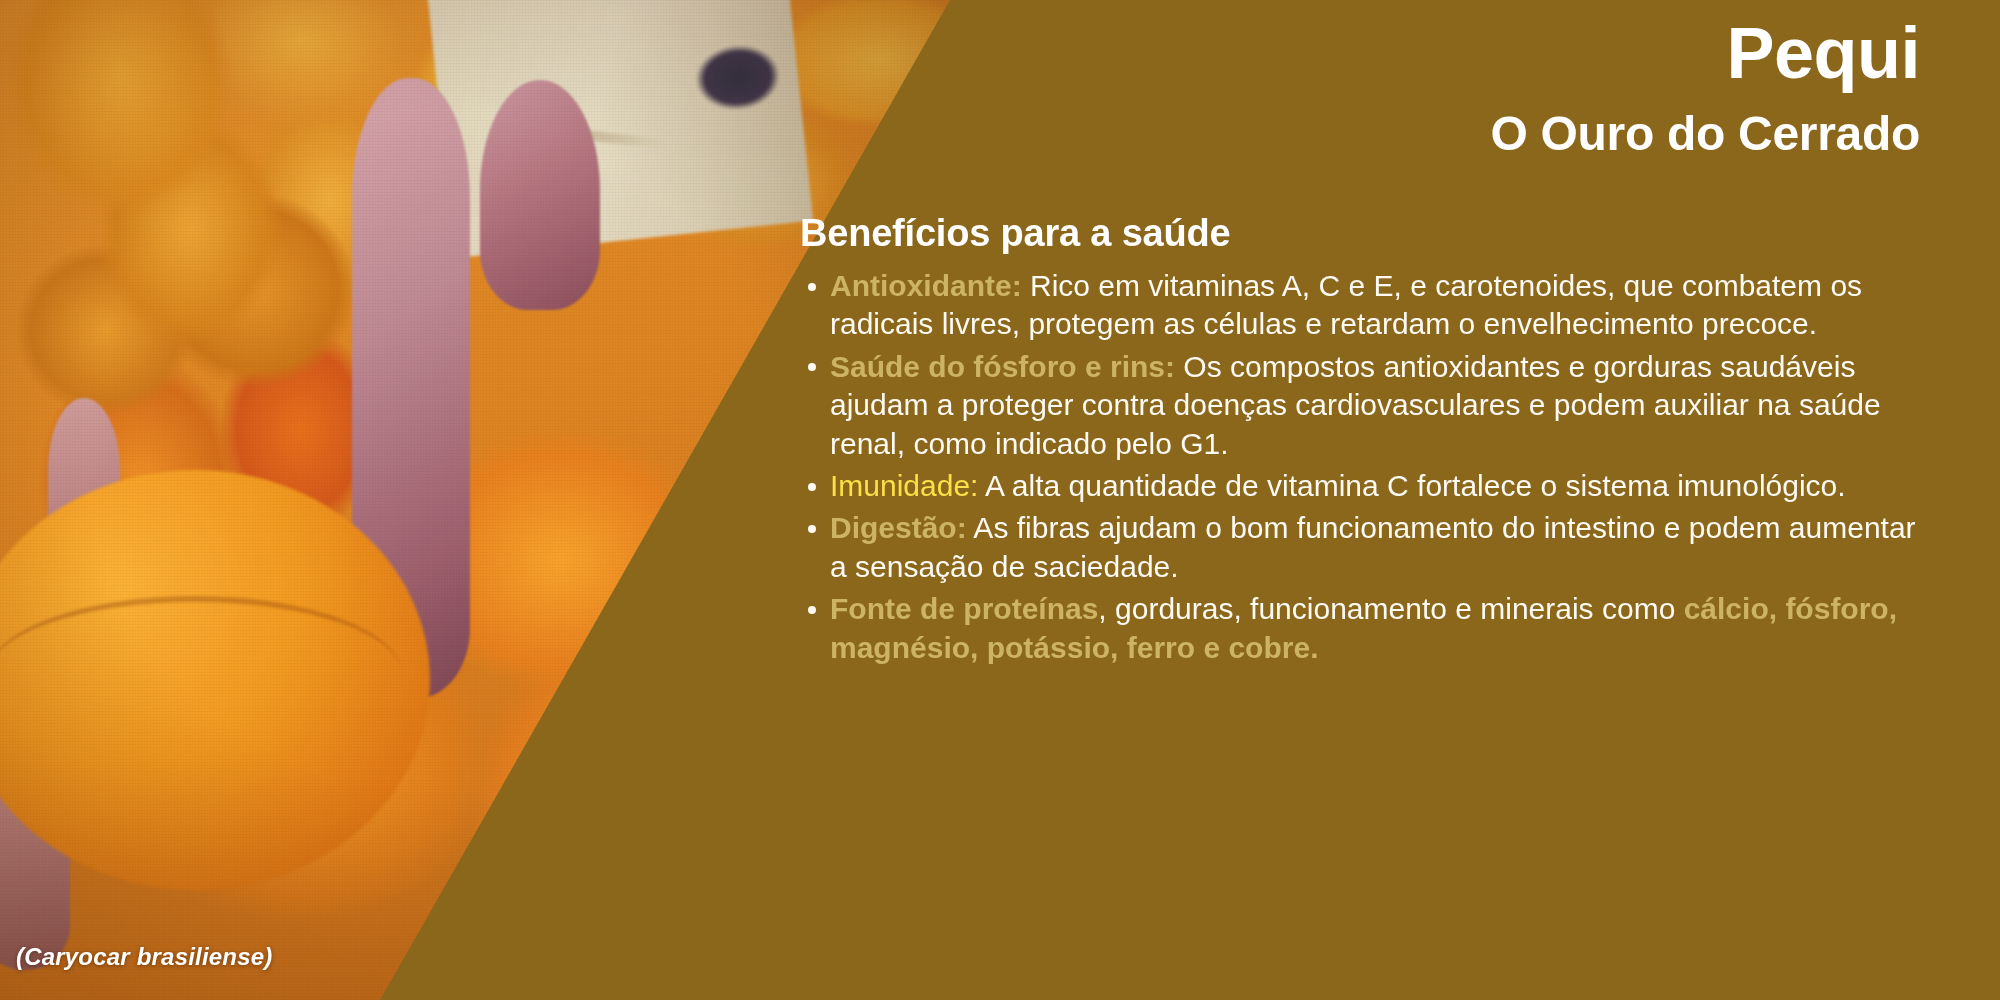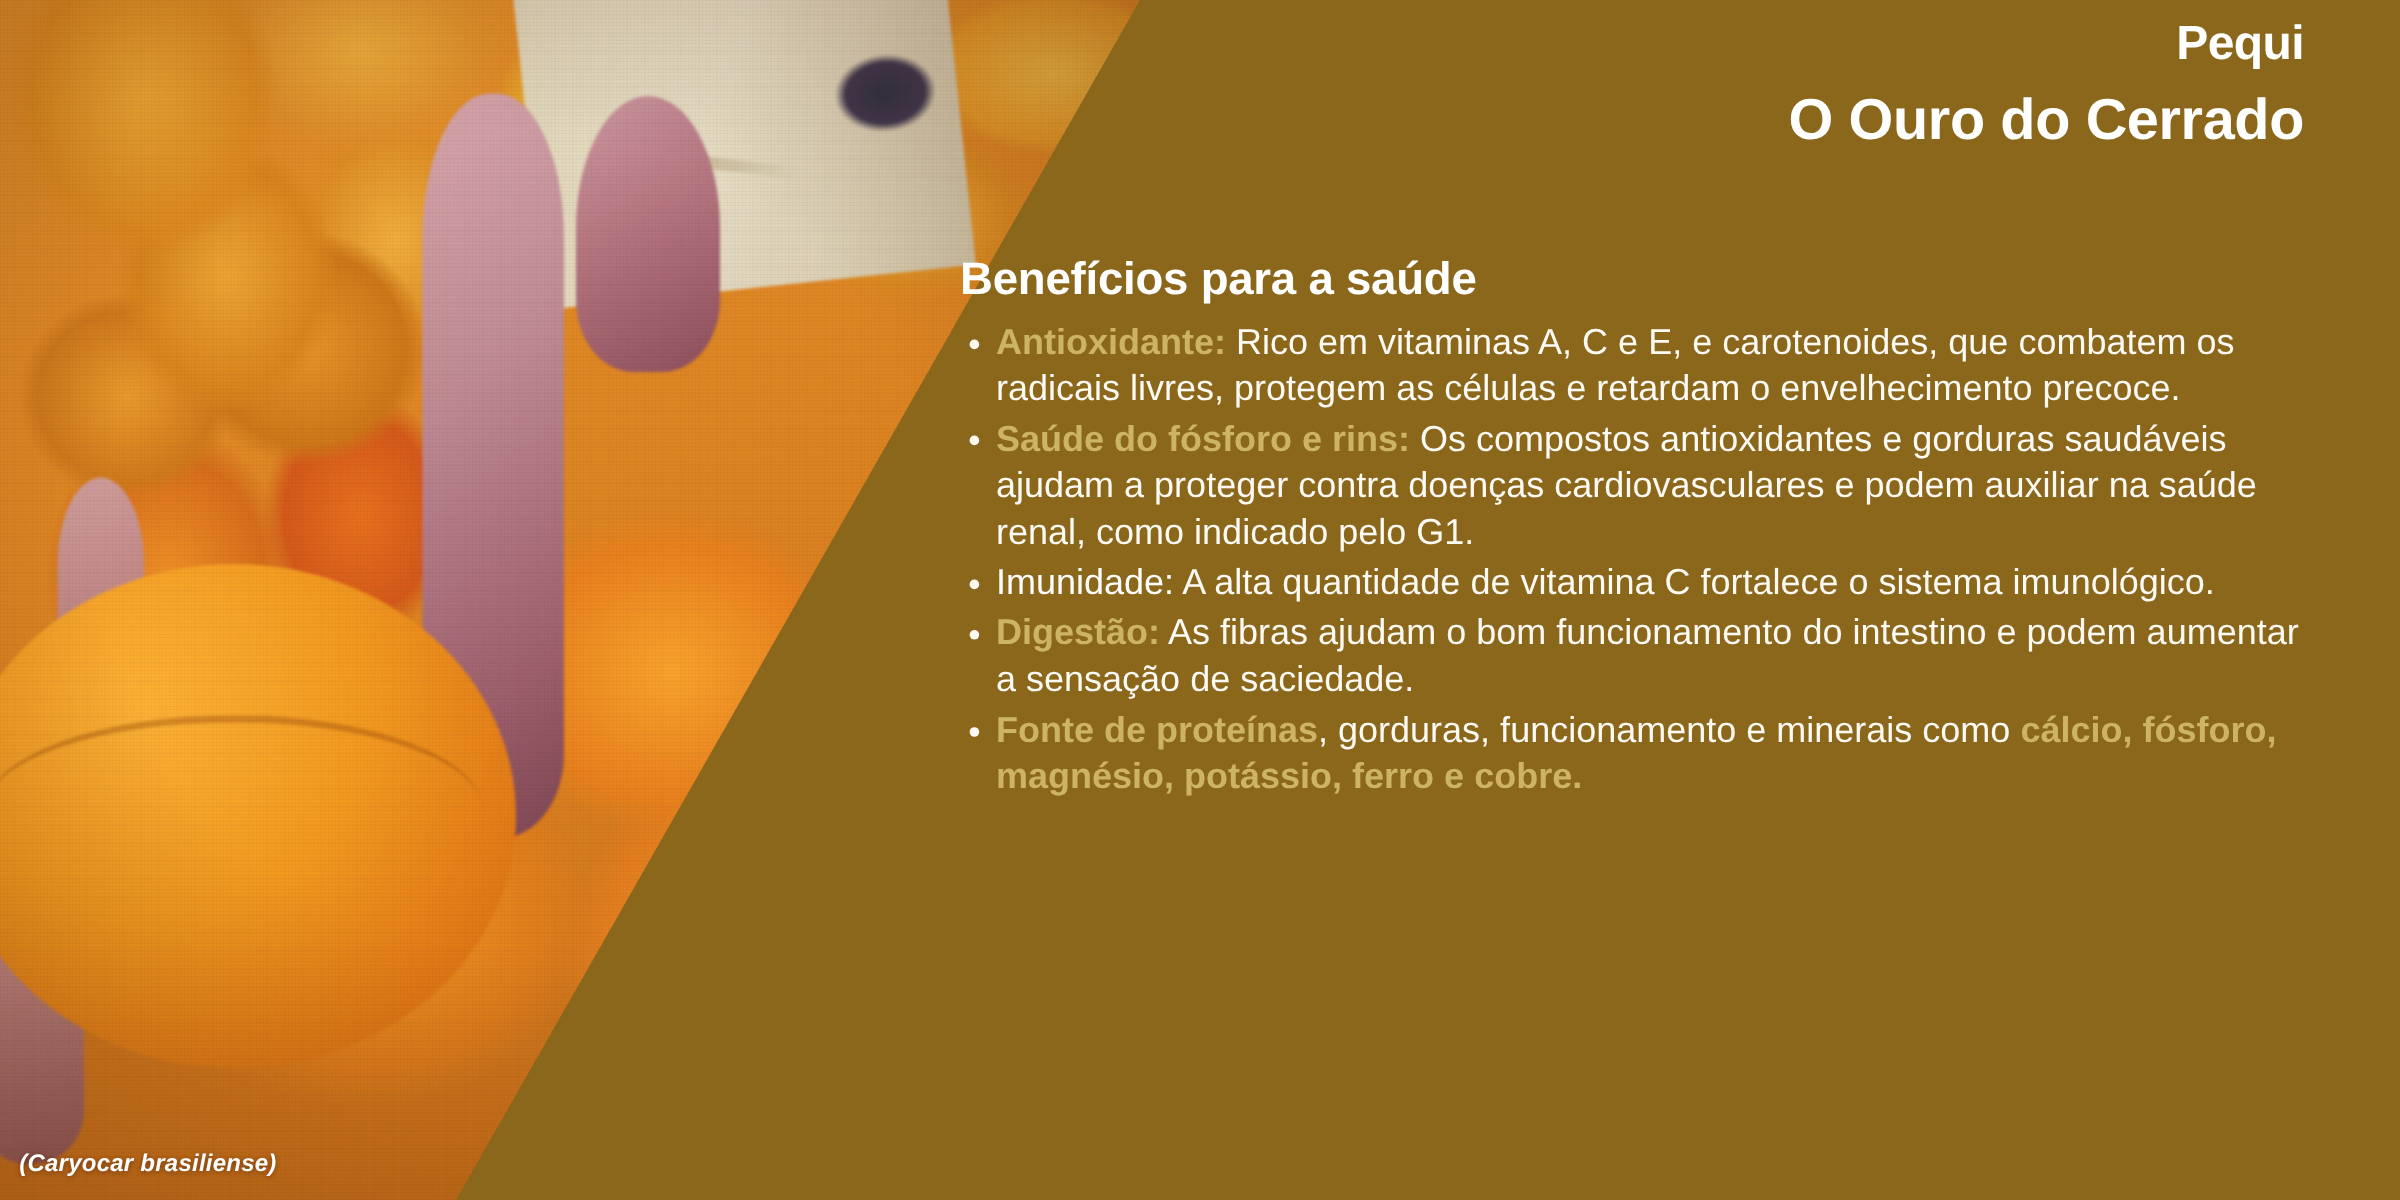--- a/index.html
+++ b/index.html
@@ -133,42 +133,42 @@
   .photo-vignette {
     position: absolute;
     inset: 0;
     background: radial-gradient(ellipse 80% 75% at 45% 45%, rgba(0,0,0,0) 45%, rgba(60,20,0,.30) 100%);
   }
 
   
   #caption {
     position: absolute;
     left: 16px;
-    bottom: 18px;
+    bottom: 29px;
     color: #ffffff;
     font-weight: bold;
     font-style: italic;
-    font-size: 20px;
+    font-size: 24px;
     letter-spacing: .2px;
     text-shadow: 0 1px 4px rgba(60,25,0,.55);
     white-space: nowrap;
   }
 
   
   #header {
     position: absolute;
     right: 80px;
     top: 16px;
     text-align: right;
     line-height: 1.04;
   }
   #title {
     color: #ffffff;
     font-weight: bold;
-    font-size: 40px;
+    font-size: 72px;
     letter-spacing: -0.5px;
     margin: 0;
   }
   #subtitle {
     color: #ffffff;
     font-weight: bold;
     font-size: 48px;
     letter-spacing: -0.3px;
     margin: 18px 0 0 0;
   }
@@ -207,21 +207,21 @@
     width: 8px;
     height: 8px;
     border-radius: 50%;
     background: #fdfaf4;
   }
   .lead {
     color: #cdb464;
     font-weight: bold;
   }
   .lead.plain {
-    color: #ffffff;
+    color: #fde047;
     font-weight: normal;
   }
   .hl {
     color: #cdb464;
     font-weight: bold;
   }
 </style>
 </head>
 <body>
 

